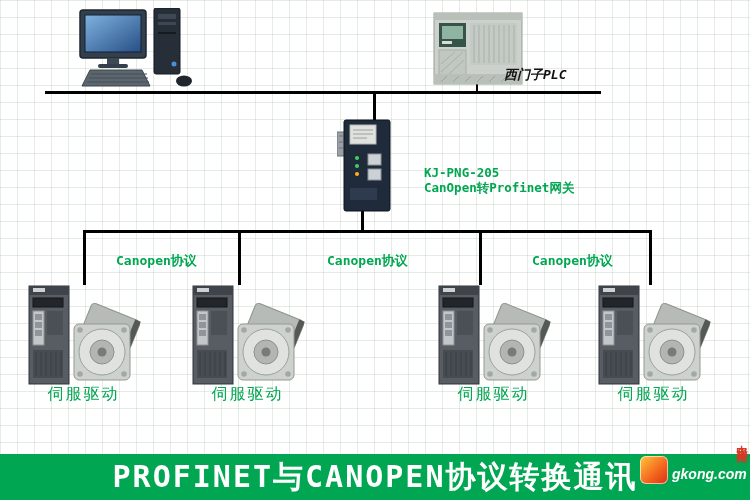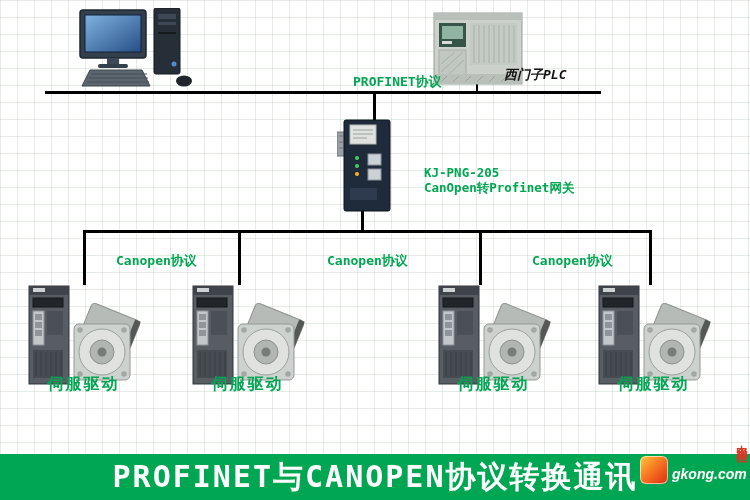--- a/index.html
+++ b/index.html
@@ -22,22 +22,22 @@
     font-family:"DejaVu Sans Mono", monospace;font-weight:bold;
     font-size:13px;white-space:nowrap;
   }
   .blabel{
     position:absolute;color:#111;
     font-family:"DejaVu Sans Mono", monospace;font-weight:bold;
     font-size:13px;white-space:nowrap;
   }
   .gateway-caption{font-size:12.5px;line-height:15px;}
   .drive-label{
-    position:absolute;top:374px;width:115px;text-align:center;
-    color:var(--green);font-weight:bold;font-size:16px;letter-spacing:2px;
+    position:absolute;top:384px;width:115px;text-align:center;
+    color:var(--green);font-weight:normal;font-size:16px;letter-spacing:2px;
     font-family:"Liberation Sans", sans-serif;white-space:nowrap;
   }
   #banner{
     position:absolute;left:0;top:454px;width:750px;height:46px;background:var(--green);
     color:#fff;font-weight:bold;font-size:30px;letter-spacing:2px;
     text-align:center;line-height:46px;
     font-family:"DejaVu Sans Mono", monospace;white-space:nowrap;
   }
   #watermark{position:absolute;right:0;bottom:0;width:114px;height:64px;z-index:5;}
   .wm-vertical{
@@ -121,21 +121,20 @@
       <line x1="8" y1="70" x2="14" y2="64" stroke="#9aa29a"></line>
         <line x1="20" y1="70" x2="26" y2="64" stroke="#9aa29a"></line>
       <line x1="32" y1="70" x2="38" y2="64" stroke="#9aa29a"></line>
         <line x1="44" y1="70" x2="50" y2="64" stroke="#9aa29a"></line>
       <line x1="56" y1="70" x2="62" y2="64" stroke="#9aa29a"></line>
         <line x1="68" y1="70" x2="74" y2="64" stroke="#9aa29a"></line>
     </svg>
   </div>
   <div class="blabel" style="left:504px;top:66px;font-style:italic;">西门子PLC</div>
 
-  <div class="glabel" style="left:353px;top:73px;">PROFINET协议</div>
 
   <div class="dev" style="left:337px;top:118px;width:60px;height:95px;">
     <svg width="60" height="95" viewBox="0 0 60 95">
       <rect x="0" y="14" width="8" height="24" fill="#9aa0a6" stroke="#6d747a"></rect>
       <line x1="2" y1="18" x2="6" y2="18" stroke="#6d747a"></line>
         <line x1="2" y1="24" x2="6" y2="24" stroke="#6d747a"></line>
       <line x1="2" y1="30" x2="6" y2="30" stroke="#6d747a"></line>
       <rect x="7" y="2" width="46" height="91" rx="2" fill="#1f2a3a" stroke="#0d141d"></rect>
       <rect x="13" y="7" width="26" height="19" fill="#dfe2df" stroke="#b5bab5"></rect>
       <line x1="16" y1="12" x2="36" y2="12" stroke="#9aa29a"></line>

